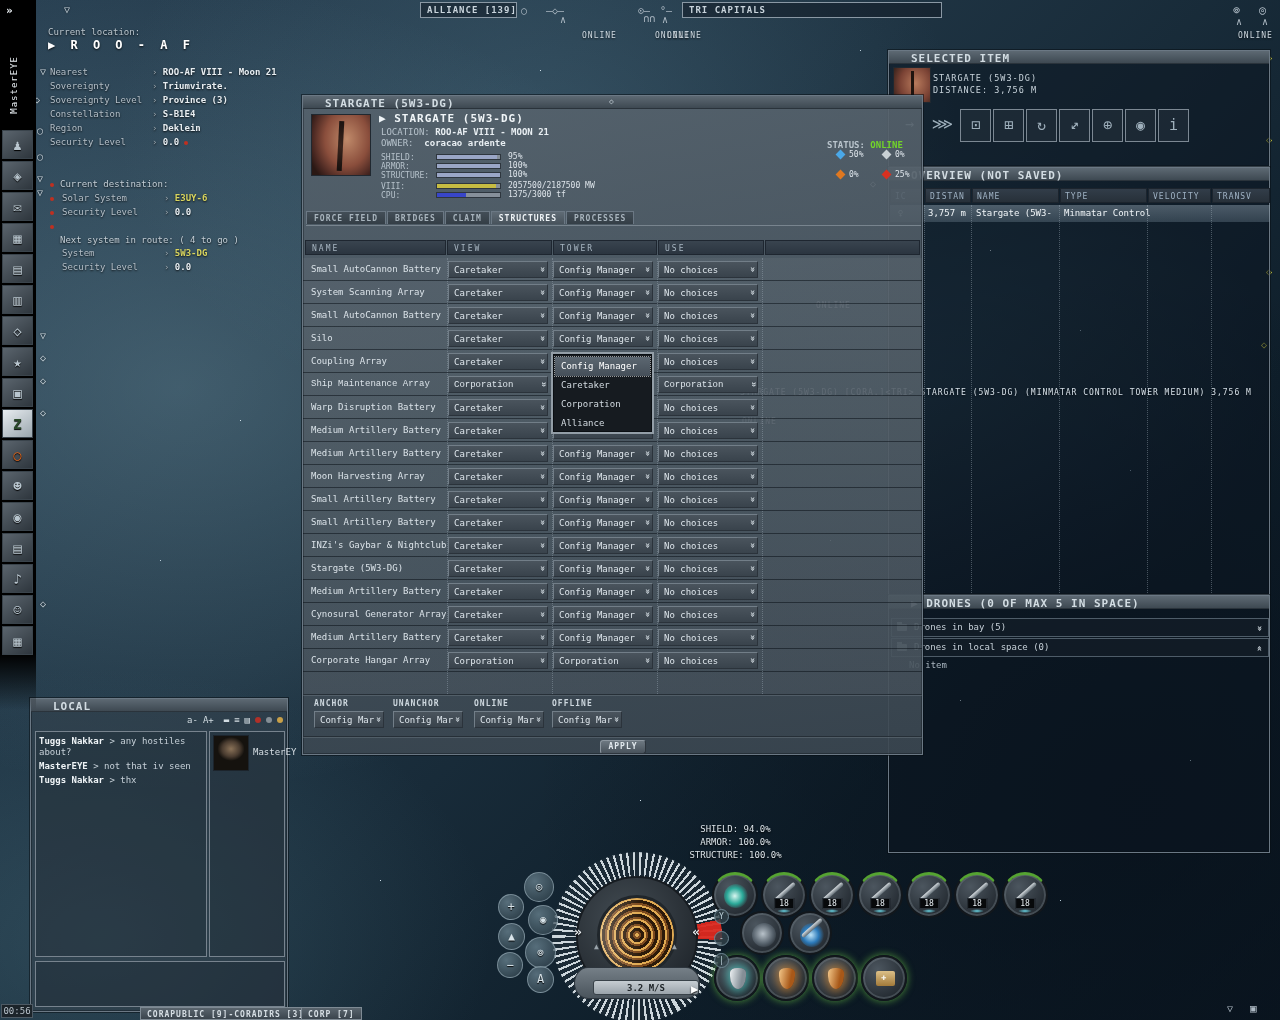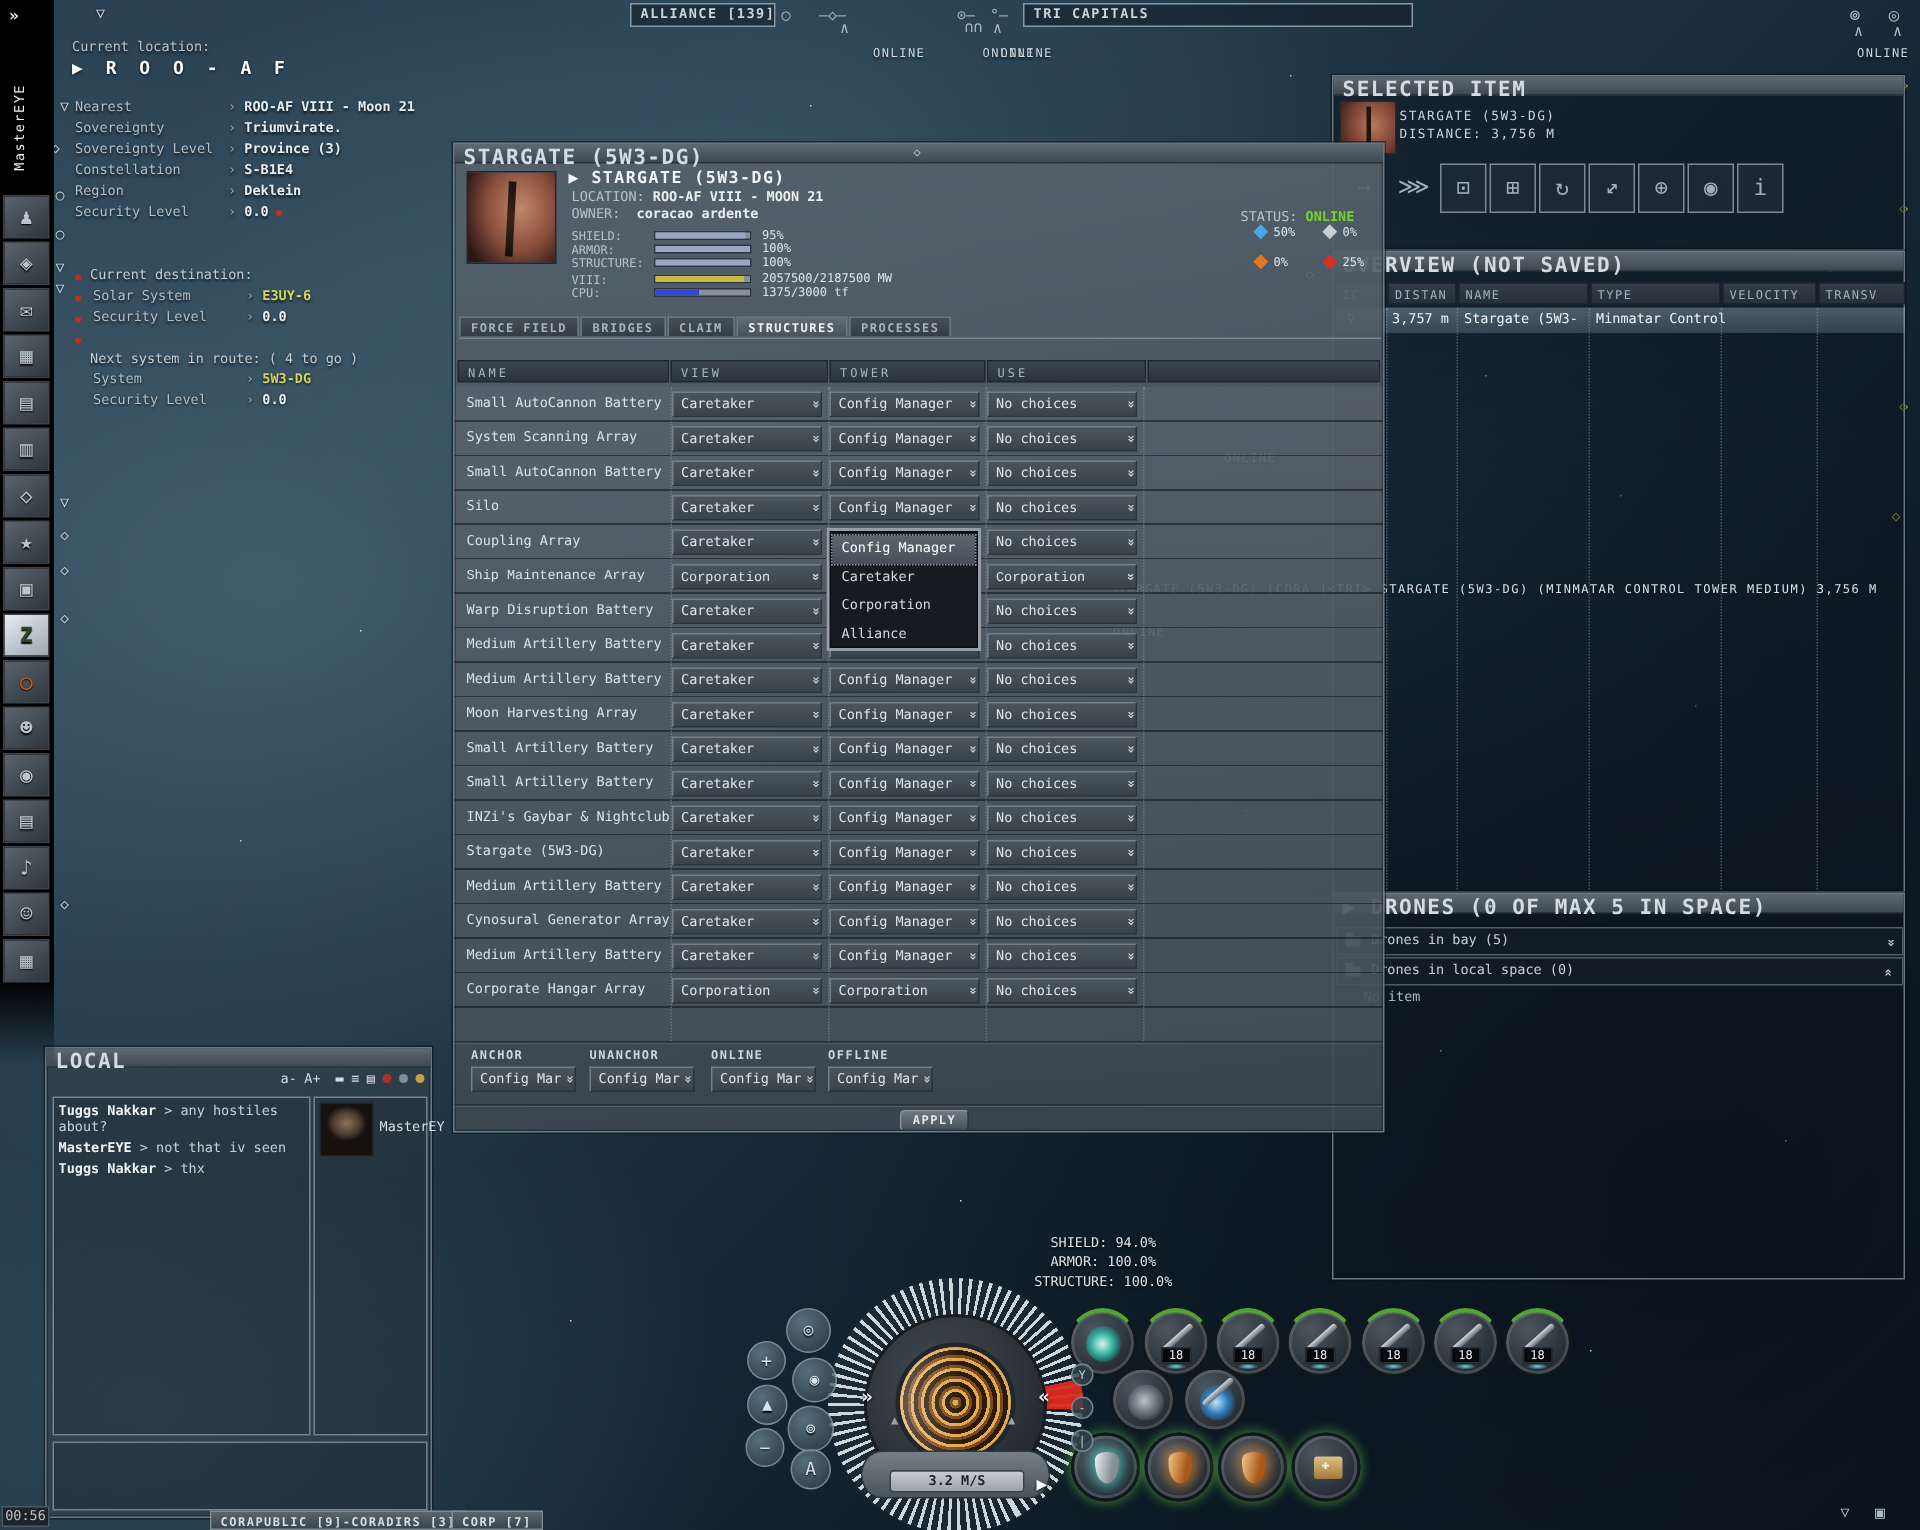--- a/index.html
+++ b/index.html
@@ -18,21 +18,21 @@
 .stars { position:absolute; top:0; left:0; width:1px; height:1px; background:#fff; z-index:1;
   box-shadow: 540px 70px #cfe0ea, 860px 50px #b8ccd8, 990px 250px #cfe0ea, 1080px 330px #9fb4c2,
   760px 300px #cfe0ea, 700px 470px #b8ccd8, 830px 540px #cfe0ea, 1130px 470px #8ea4b4,
   960px 700px #cfe0ea, 1190px 760px #b8ccd8, 640px 800px #cfe0ea, 420px 640px #9fb4c2,
   240px 420px #cfe0ea, 160px 560px #b8ccd8, 380px 880px #cfe0ea, 1060px 900px #b8ccd8,
   1220px 180px #cfe0ea, 470px 330px #8ea4b4; }
 
 
 .win { position:absolute; border:1px solid #6b7884; box-shadow:0 0 0 1px rgba(8,14,20,0.55), inset 0 0 0 1px rgba(8,14,20,0.35); }
 .tbar { height:13px; background:linear-gradient(#5d6973,#3e4952); border-bottom:1px solid #2a333b;
-  color:#d2dce2; font-size:14px; font-weight:bold; letter-spacing:1px; padding:1px 6px; white-space:nowrap; }
+  color:#d2dce2; font-size:11px; font-weight:bold; letter-spacing:1px; padding:1px 22px; white-space:nowrap; }
 .abs { position:absolute; }
 .dd { position:absolute; height:17px; background:linear-gradient(#4a545d,#39434c);
   border:1px solid; border-color:#727e88 #2b333b #2b333b #727e88; color:#dde5eb;
   font-size:9px; line-height:14px; padding:1px 14px 0 5px; white-space:nowrap; overflow:hidden; }
 .chev { position:absolute; right:2px; top:3px; transform:rotate(90deg); font-size:9px; font-weight:bold; color:#cdd6dc; line-height:9px; }
 .chev.up { transform:rotate(-90deg); }
 .vsep { position:absolute; width:0; border-left:1px dotted rgba(155,170,182,0.42); }
 
 
 #neocom { position:absolute; left:0; top:0; width:36px; height:710px; z-index:8;
@@ -75,21 +75,21 @@
   background: radial-gradient(40px 50px at 60% 40%, #c08a6a, #8a4e3c 55%, #4a2822 85%, #2a1814);
 }
 #swin-portrait::after { content:""; position:absolute; left:26px; top:6px; width:5px; height:50px; background:linear-gradient(#1a1210,#3a241c 50%,#14100e); transform:rotate(3deg); }
 #swin-name { position:absolute; left:76px; top:16px; color:#f0f5f8; font-size:11px; font-weight:bold; letter-spacing:1px; }
 .swin-line { position:absolute; left:78px; font-size:9px; color:#b6c2cb; white-space:nowrap; }
 .swin-line b { color:#e8eef2; font-weight:bold; }
 .statrow { position:absolute; left:78px; height:9px; font-size:8px; color:#b6c2cb; white-space:nowrap; }
 .statrow .bar { position:absolute; left:55px; top:1px; width:65px; height:6px; background:#87909a; border:1px solid #2e363e; }
 .statrow .fill { height:100%; }
 .statrow .val { position:absolute; left:127px; top:-1px; color:#dde4ea; }
-#swin-status { position:absolute; left:524px; top:44px; font-size:9px; color:#b9c4cc; font-weight:normal; }
+#swin-status { position:absolute; left:524px; top:44px; font-size:9px; color:#b9c4cc; font-weight:bold; }
 #swin-status b { color:#72d42a; }
 .resist { position:absolute; font-size:8px; color:#dde4ea; }
 .rdia { position:absolute; left:-12px; top:1px; width:7px; height:7px; transform:rotate(45deg); }
 .tabs { position:absolute; left:3px; white-space:nowrap; border-bottom:1px solid #78848e; width:615px; }
 .tab { display:inline-block; padding:2px 7px 1px; font-size:8px; font-weight:bold; letter-spacing:1px; color:#a8b4bd;
   background:linear-gradient(#434e57,#343e46); border:1px solid #6b7884; border-bottom:none; margin-right:1px; }
 .tab.active { color:#eef3f6; background:linear-gradient(#5f6b75,#48535c); }
 .th { position:absolute; top:0; height:15px; background:linear-gradient(#39444f,#2b3540); border:1px solid #1e2630;
   color:#a8b6c2; font-size:8px; letter-spacing:2px; padding:3px 0 0 6px; }
 #access-rows { position:absolute; left:0; top:162px; width:619px; height:436px;
@@ -160,21 +160,21 @@
   background:conic-gradient(from 78deg, rgba(220,40,30,0.95) 0 14deg, transparent 14deg); }
 .gbody { position:absolute; left:24px; top:24px; width:122px; height:122px; border-radius:50%;
   background:radial-gradient(circle at 40% 35%, #434c53, #23292f 75%); border:2px solid #171c21; }
 .core { position:absolute; left:19px; top:17px; width:80px; height:80px; border-radius:50%; border:3px solid #20262b;
   background:repeating-radial-gradient(circle at 50% 50%, #e0aa52 0 2px, #7c4a1e 2px 4px, #2c1a0a 4px 7px); }
 .core::after { content:""; position:absolute; inset:0; border-radius:50%;
   background:linear-gradient(90deg, rgba(255,255,255,0.28), transparent 55%); }
 .gchev { position:absolute; top:72px; font-size:13px; font-weight:bold; color:#eef3f6; z-index:2; text-shadow:0 1px 2px #000; }
 .bottomband { position:absolute; left:22px; top:115px; width:126px; height:32px; border-radius:14px/16px;
   background:linear-gradient(#757f87,#4a545c); border:1px solid #2d353d; }
-.pill { position:absolute; left:18px; top:12px; width:90px; height:15px; background:linear-gradient(#c6cdd2,#9aa3aa);
+.pill { position:absolute; left:18px; top:12px; width:106px; height:15px; background:linear-gradient(#c6cdd2,#9aa3aa);
   border:1px solid #394249; border-radius:3px; text-align:center; font-size:9px; font-weight:bold; color:#1d2327; line-height:14px; }
 .gtri { position:absolute; top:90px; font-size:8px; color:#9aa4ab; }
 #hud-cursor { position:absolute; left:691px; top:982px; color:#fff; font-size:12px; z-index:7; text-shadow:0 1px 2px #000; }
 .sbtn { position:absolute; border-radius:50%; background:radial-gradient(circle at 35% 30%, rgba(110,135,148,0.75), rgba(45,62,72,0.75));
   border:1px solid rgba(170,190,200,0.55); color:#d8e4ea; text-align:center; z-index:6; text-shadow:0 1px 1px #000; }
 .mod { position:absolute; border-radius:50%; background:radial-gradient(circle at 35% 30%, #4c565f, #262d34 72%);
   border:2px solid #12171c; box-shadow:inset 0 0 0 2px rgba(125,137,147,0.35); z-index:6; }
 .mod.hot::before { content:""; position:absolute; inset:-2px; border-radius:50%;
   border-top:3px solid #55a332; border-left:2px solid transparent; border-right:2px solid transparent; }
 .mod.glow { box-shadow:inset 0 0 0 2px rgba(125,137,147,0.35), 0 0 7px 1px rgba(110,200,70,0.55); }

